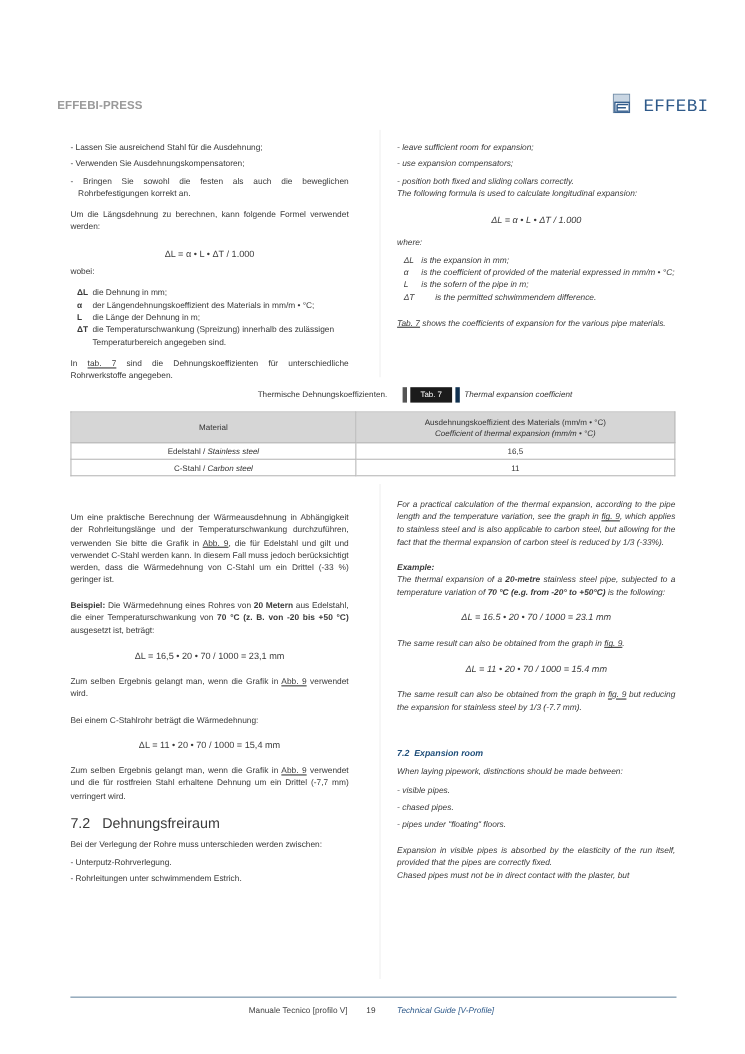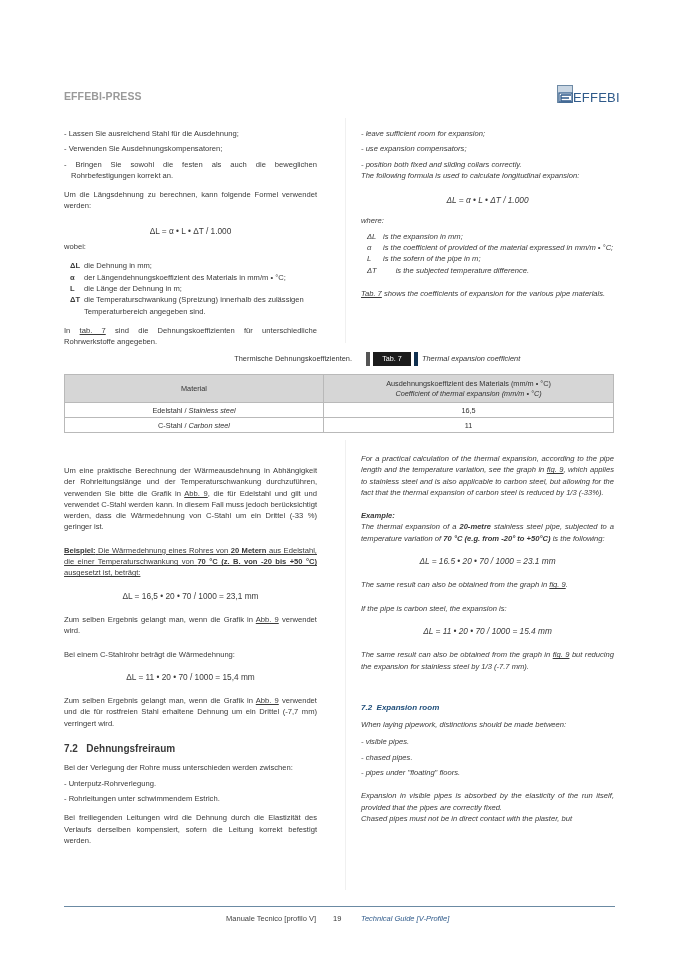--- a/index.html
+++ b/index.html
@@ -1,43 +1,43 @@
 <!DOCTYPE html>
 <html><head>
 <meta charset="utf-8">
 <style>
   html, body { margin: 0; padding: 0; background: #ffffff; }
   body { width: 677px; height: 958px; position: relative; overflow: hidden;
          font-family: "DejaVu Sans", sans-serif; color: #3a3a3a; }
-  .hdr-brand { position: absolute; left: 64px; top: 90px; font-size: 10.5px; font-weight: bold;
+  .hdr-brand { position: absolute; left: 52px; top: 90px; font-size: 10.5px; font-weight: bold;
                color: #9a9a9a; letter-spacing: 0.1px; font-family: "Liberation Sans", sans-serif; text-align: right; }
   .logo { position: absolute; left: 557px; top: 83px; height: 20px; display: flex; align-items: flex-end; }
   .logo-mark { width: 16px; height: 18px; position: relative; }
-  .logo-text { font-family: Liberation Sans, sans-serif; font-size: 13px; color: #2f5a8a; margin-left: 0px; line-height: 11px; letter-spacing: 0.2px; }
+  .logo-text { font-family: Liberation Mono, monospace; font-size: 16px; color: #2f5a8a; margin-left: 12px; line-height: 11px; letter-spacing: 0.2px; }
 
   .col { position: absolute; font-size: 7.6px; line-height: 11.3px; font-family: "Liberation Sans", sans-serif; }
   .col-de { left: 64px; width: 253px; }
   .col-en { left: 361px; width: 253px; font-style: italic; }
   .divider-v { position: absolute; left: 345px; width: 1px; background: #f0f0f0; }
 
   p { margin: 0; }
   .just { text-align: justify; }
   .li { padding-left: 7px; text-indent: -7px; }
   .gap4 { margin-top: 4px; }
   .gap6 { margin-top: 6px; }
   .gap8 { margin-top: 8px; }
   .gap12 { margin-top: 12px; }
   .formula { text-align: center; font-size: 8.3px; }
   .u { text-decoration: underline; }
   .b { font-weight: bold; }
   .defs { margin-left: 6px; }
   .def { display: flex; }
   .def .sym { width: 14px; flex: none; font-weight: bold; }
   .def .sym.en { width: 16px; font-weight: normal; }
-  .h-de { font-weight: bold; font-size: 10px; }
+  .h-de { font-weight: normal; font-size: 13px; }
   .h-en { font-weight: bold; font-size: 8px; color: #1f4e7a; }
 
   .caption { position: absolute; top: 352px; left: 64px; width: 551px; height: 14px; font-size: 7.4px;
              font-family: "Liberation Sans", sans-serif; }
   .cap-de { position: absolute; right: 263px; top: 2px; color: #333; }
   .cap-bar-grey { position: absolute; left: 302px; top: 0; width: 4px; height: 14px; background: #555; }
   .cap-tab { position: absolute; left: 309px; top: 0; width: 38px; height: 14px; background: #1b1b1b; color: #fff;
              text-align: center; line-height: 14px; font-size: 7.2px; }
   .cap-bar-blue { position: absolute; left: 350px; top: 0; width: 4px; height: 14px; background: #10304f; }
   .cap-en { position: absolute; left: 358px; top: 2px; font-style: italic; color: #333; }
@@ -117,21 +117,21 @@
     <div class="def">
         <span class="sym en">α</span>
         <span>is the coefficient of provided of the material expressed in mm/m • °C;</span>
       </div>
     <div class="def">
         <span class="sym en">L</span>
         <span>is the sofern of the pipe in m;</span>
       </div>
     <div class="def">
         <span class="sym en">ΔT</span>
-        <span style="white-space:pre;">      is the subjected temperature difference.</span>
+        <span style="white-space:pre;">      is the permitted schwimmendem difference.</span>
       </div>
   </div>
   <p class="gap12 just"><a class="u">Tab. 7</a> <span>shows the coefficients of expansion for the various pipe materials.</span></p>
 </div>
 
 <div class="caption">
   <span class="cap-de">Thermische Dehnungskoeffizienten.</span>
   <span class="cap-bar-grey"></span>
   <span class="cap-tab">Tab. 7</span>
   <span class="cap-bar-blue"></span>
@@ -155,40 +155,38 @@
     </tr>
     <tr>
       <td class="c1"><span>C-Stahl</span><span style="white-space:pre;"> / </span><span class="i">Carbon steel</span></td>
       <td>11</td>
     </tr>
   </tbody>
 </table>
 
 <div class="col col-de" style="top:465px;">
   <p class="just"><span>Um eine praktische Berechnung der Wärmeausdehnung in Abhängigkeit der Rohrleitungslänge und der Temperaturschwankung durchzuführen, verwenden Sie bitte die Grafik in</span> <a class="u">Abb. 9</a><span>, die für Edelstahl und gilt und verwendet C-Stahl werden kann. In diesem Fall muss jedoch berücksichtigt werden, dass die Wärmedehnung von C-Stahl um ein Drittel (-33 %) geringer ist.</span></p>
-  <p class="just" style="margin-top:12px;text-decoration:underline;"><span class="b">Beispiel:</span> <span>Die Wärmedehnung eines Rohres von</span> <span class="b">20 Metern</span> <span>aus Edelstahl, die einer Temperaturschwankung von</span> <span class="b">70 °C (z. B. von -20 bis +50 °C)</span> <span>ausgesetzt ist, beträgt:</span></p>
+  <p class="just" style="margin-top:12px;"><span class="b">Beispiel:</span> <span>Die Wärmedehnung eines Rohres von</span> <span class="b">20 Metern</span> <span>aus Edelstahl, die einer Temperaturschwankung von</span> <span class="b">70 °C (z. B. von -20 bis +50 °C)</span> <span>ausgesetzt ist, beträgt:</span></p>
   <p class="formula" style="margin-top:12px;">ΔL = 16,5 •  20 • 70 / 1000 = 23,1 mm</p>
   <p class="just gap12"><span>Zum selben Ergebnis gelangt man, wenn die Grafik in</span> <a class="u">Abb. 9</a> <span>verwendet wird.</span></p>
   <p class="gap12">Bei einem C-Stahlrohr beträgt die Wärmedehnung:</p>
   <p class="formula gap12">ΔL = 11 •  20 • 70 / 1000 = 15,4 mm</p>
   <p class="just gap12"><span>Zum selben Ergebnis gelangt man, wenn die Grafik in</span> <a class="u">Abb. 9</a> <span>verwendet und die für rostfreien Stahl erhaltene Dehnung um ein Drittel (-7,7 mm) verringert wird.</span></p>
   <p class="h-de" style="margin-top:14px;white-space:pre;">7.2   Dehnungsfreiraum</p>
   <p class="gap8">Bei der Verlegung der Rohre muss unterschieden werden zwischen:</p>
   <p class="li gap4">- Unterputz-Rohrverlegung.</p>
   <p class="li gap4">- Rohrleitungen unter schwimmendem Estrich.</p>
-  <p class="just gap8">Bei freiliegenden Leitungen wird die Dehnung durch die Elastizität des Verlaufs derselben kompensiert, sofern die Leitung korrekt befestigt werden.</p>
 </div>
 
 <div class="col col-en" style="top:453px;">
   <p class="just"><span>For a practical calculation of the thermal expansion, according to the pipe length and the temperature variation, see the graph in</span> <a class="u">fig. 9</a><span>, which applies to stainless steel and is also applicable to carbon steel, but allowing for the fact that the thermal expansion of carbon steel is reduced by 1/3 (-33%).</span></p>
   <p class="b" style="margin-top:12px;">Example:</p>
   <p class="just"><span>The thermal expansion of a</span> <span class="b">20-metre</span> <span>stainless steel pipe, subjected to a temperature variation of</span> <span class="b">70 °C (e.g. from -20° to +50°C)</span> <span>is the following:</span></p>
   <p class="formula" style="margin-top:12px;">ΔL = 16.5 •  20 • 70 / 1000 = 23.1 mm</p>
   <p class="gap12"><span>The same result can also be obtained from the graph in</span> <a class="u">fig. 9</a><span>.</span></p>
-  <p class="gap12">If the pipe is carbon steel, the expansion is:</p>
   <p class="formula gap12">ΔL = 11 •  20 • 70 / 1000 = 15.4 mm</p>
   <p class="just gap12"><span>The same result can also be obtained from the graph in</span> <a class="u">fig. 9</a> <span>but reducing the expansion for stainless steel by 1/3 (-7.7 mm).</span></p>
   <p class="h-en" style="margin-top:30px;white-space:pre;">7.2  Expansion room</p>
   <p class="gap6">When laying pipework, distinctions should be made between:</p>
   <p class="li gap6">- visible pipes.</p>
   <p class="li gap4">- chased pipes.</p>
   <p class="li gap4">- pipes under "floating" floors.</p>
   <p class="just gap12">Expansion in visible pipes is absorbed by the elasticity of the run itself, provided that the pipes are correctly fixed.</p>
   <p class="just">Chased pipes must not be in direct contact with the plaster, but</p>
 </div>

